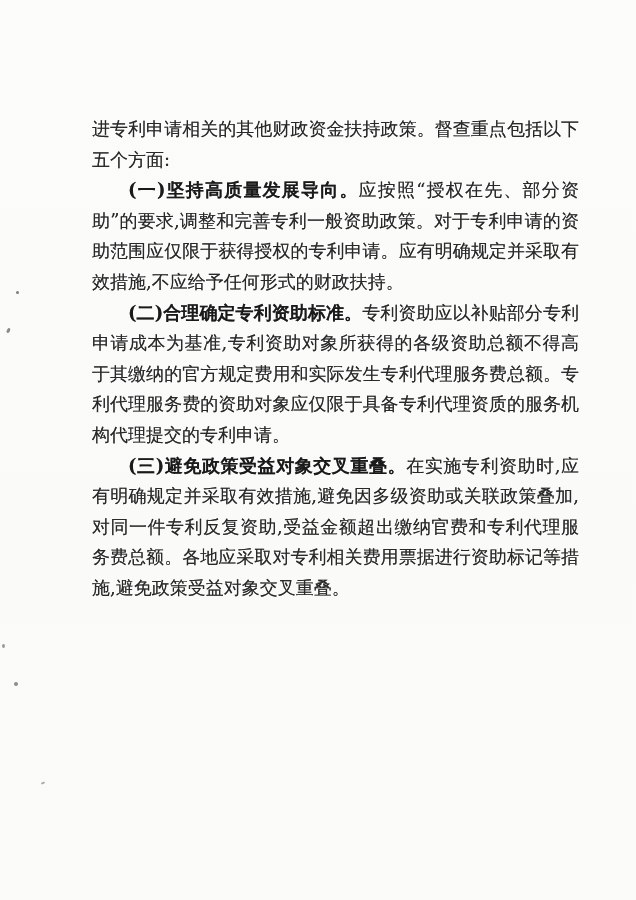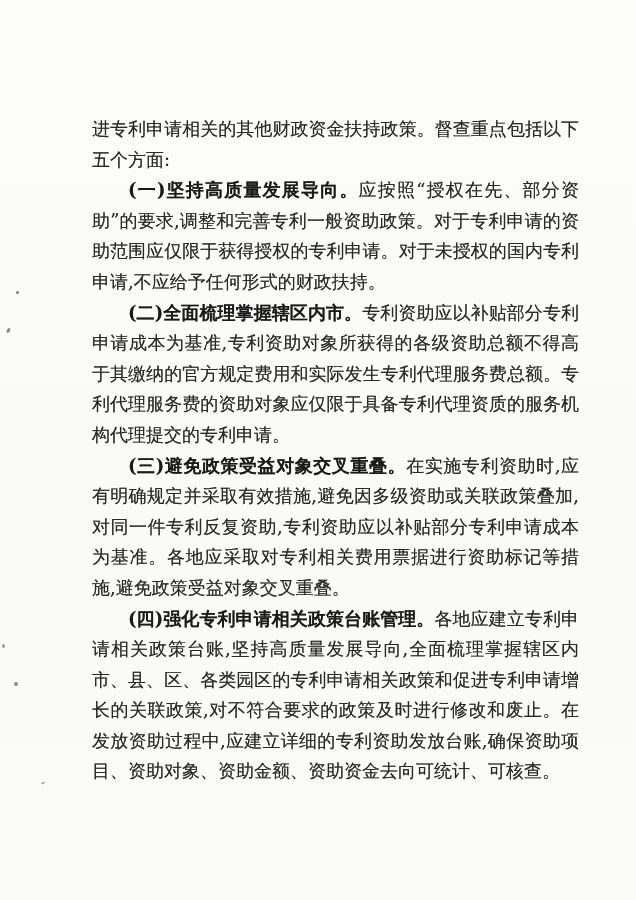--- a/index.html
+++ b/index.html
@@ -55,27 +55,26 @@
 </style>
 </head>
 <body>
 
 <div class="page">
 
   <div class="text-block">
 
     <p class="para no-indent"><span>进专利申请相关的其他财政资金扶持政策。督查重点包括以下五个方面:</span></p>
 
-    <p class="para"><span class="head">(一)坚持高质量发展导向。</span><span>应按照“授权在先、部分资助”的要求,调整和完善专利一般资助政策。对于专利申请的资助范围应仅限于获得授权的专利申请。对于未授权的国内专利申请,不应给予任何形式的财政扶持。</span></p>
+    <p class="para"><span class="head">(一)坚持高质量发展导向。</span><span>应按照“授权在先、部分资助”的要求,调整和完善专利一般资助政策。对于专利申请的资助范围应仅限于获得授权的专利申请。应有明确规定并采取有效措施,不应给予任何形式的财政扶持。</span></p>
 
-    <p class="para"><span class="head">(二)全面梳理掌握辖区内市。</span><span>专利资助应以补贴部分专利申请成本为基准,专利资助对象所获得的各级资助总额不得高于其缴纳的官方规定费用和实际发生专利代理服务费总额。专利代理服务费的资助对象应仅限于具备专利代理资质的服务机构代理提交的专利申请。</span></p>
+    <p class="para"><span class="head">(二)合理确定专利资助标准。</span><span>专利资助应以补贴部分专利申请成本为基准,专利资助对象所获得的各级资助总额不得高于其缴纳的官方规定费用和实际发生专利代理服务费总额。专利代理服务费的资助对象应仅限于具备专利代理资质的服务机构代理提交的专利申请。</span></p>
 
-    <p class="para"><span class="head">(三)避免政策受益对象交叉重叠。</span><span>在实施专利资助时,应有明确规定并采取有效措施,避免因多级资助或关联政策叠加,对同一件专利反复资助,专利资助应以补贴部分专利申请成本为基准。各地应采取对专利相关费用票据进行资助标记等措施,避免政策受益对象交叉重叠。</span></p>
+    <p class="para"><span class="head">(三)避免政策受益对象交叉重叠。</span><span>在实施专利资助时,应有明确规定并采取有效措施,避免因多级资助或关联政策叠加,对同一件专利反复资助,受益金额超出缴纳官费和专利代理服务费总额。各地应采取对专利相关费用票据进行资助标记等措施,避免政策受益对象交叉重叠。</span></p>
 
-    <p class="para"><span class="head">(四)强化专利申请相关政策台账管理。</span><span>各地应建立专利申请相关政策台账,坚持高质量发展导向,全面梳理掌握辖区内市、县、区、各类园区的专利申请相关政策和促进专利申请增长的关联政策,对不符合要求的政策及时进行修改和废止。在发放资助过程中,应建立详细的专利资助发放台账,确保资助项目、资助对象、资助金额、资助资金去向可统计、可核查。</span></p>
 
   </div>
 
   <div class="speck s1"></div>
   <div class="speck s2"></div>
   <div class="speck s3"></div>
   <div class="speck s4"></div>
   <div class="speck s5"></div>
 
 </div>

